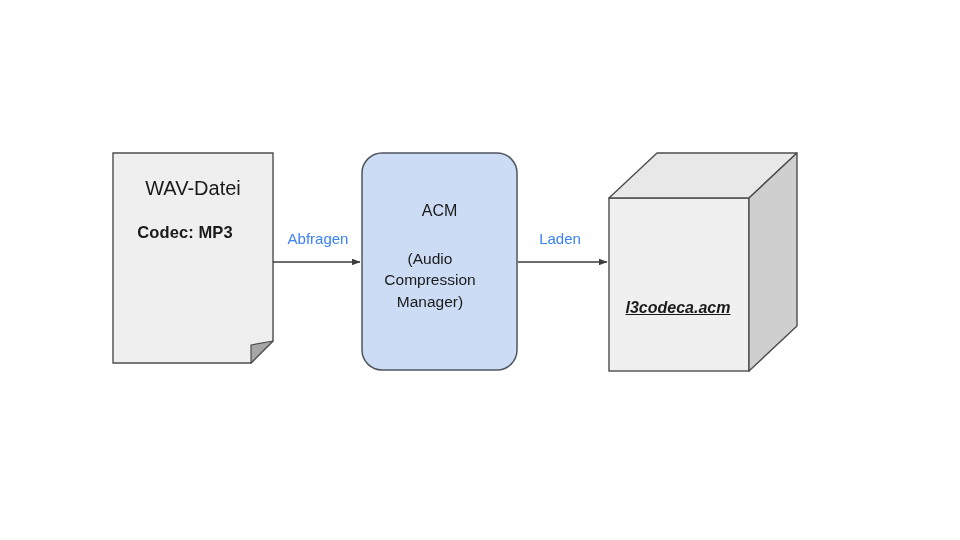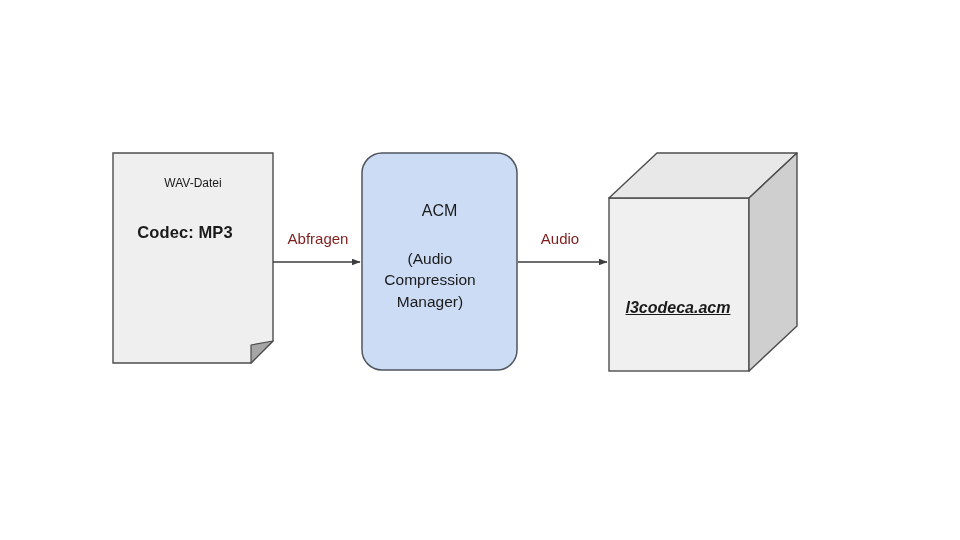--- a/index.html
+++ b/index.html
@@ -37,21 +37,21 @@
     color: #1a1a1a;
     line-height: 1.26;
     white-space: pre;
   }
 
   
   #wav-title {
     left: 113px;
     top: 176px;
     width: 160px;
-    font-size: 12px;
+    font-size: 20px;
   }
   #wav-codec {
     left: 113px;
     top: 222px;
     width: 144px;
     font-size: 16.5px;
     font-weight: bold;
     letter-spacing: 0.1px;
   }
   #wav-detail {
@@ -92,21 +92,21 @@
     font-size: 16px;
     font-style: italic;
     font-weight: bold;
     text-decoration: underline;
   }
 
   
   .edge-label {
     position: absolute;
     text-align: center;
-    color: #7f1d1d;
+    color: #3b82f6;
     font-size: 15px;
     white-space: pre;
   }
   #label-abfragen {
     left: 262px;
     top: 230px;
     width: 112px;
   }
   #label-laden {
     left: 510px;
@@ -154,15 +154,15 @@
   <div class="txt" id="wav-codec">Codec: MP3</div>
 
   <div class="txt" id="acm-title">ACM</div>
   <div class="txt" id="acm-subtitle">(Audio
 Compression
 Manager)</div>
 
   <div class="txt" id="cube-file">l3codeca.acm</div>
 
   <div class="edge-label" id="label-abfragen">Abfragen</div>
-  <div class="edge-label" id="label-laden">Audio</div>
+  <div class="edge-label" id="label-laden">Laden</div>
 
 </div>
 
 </body></html>

